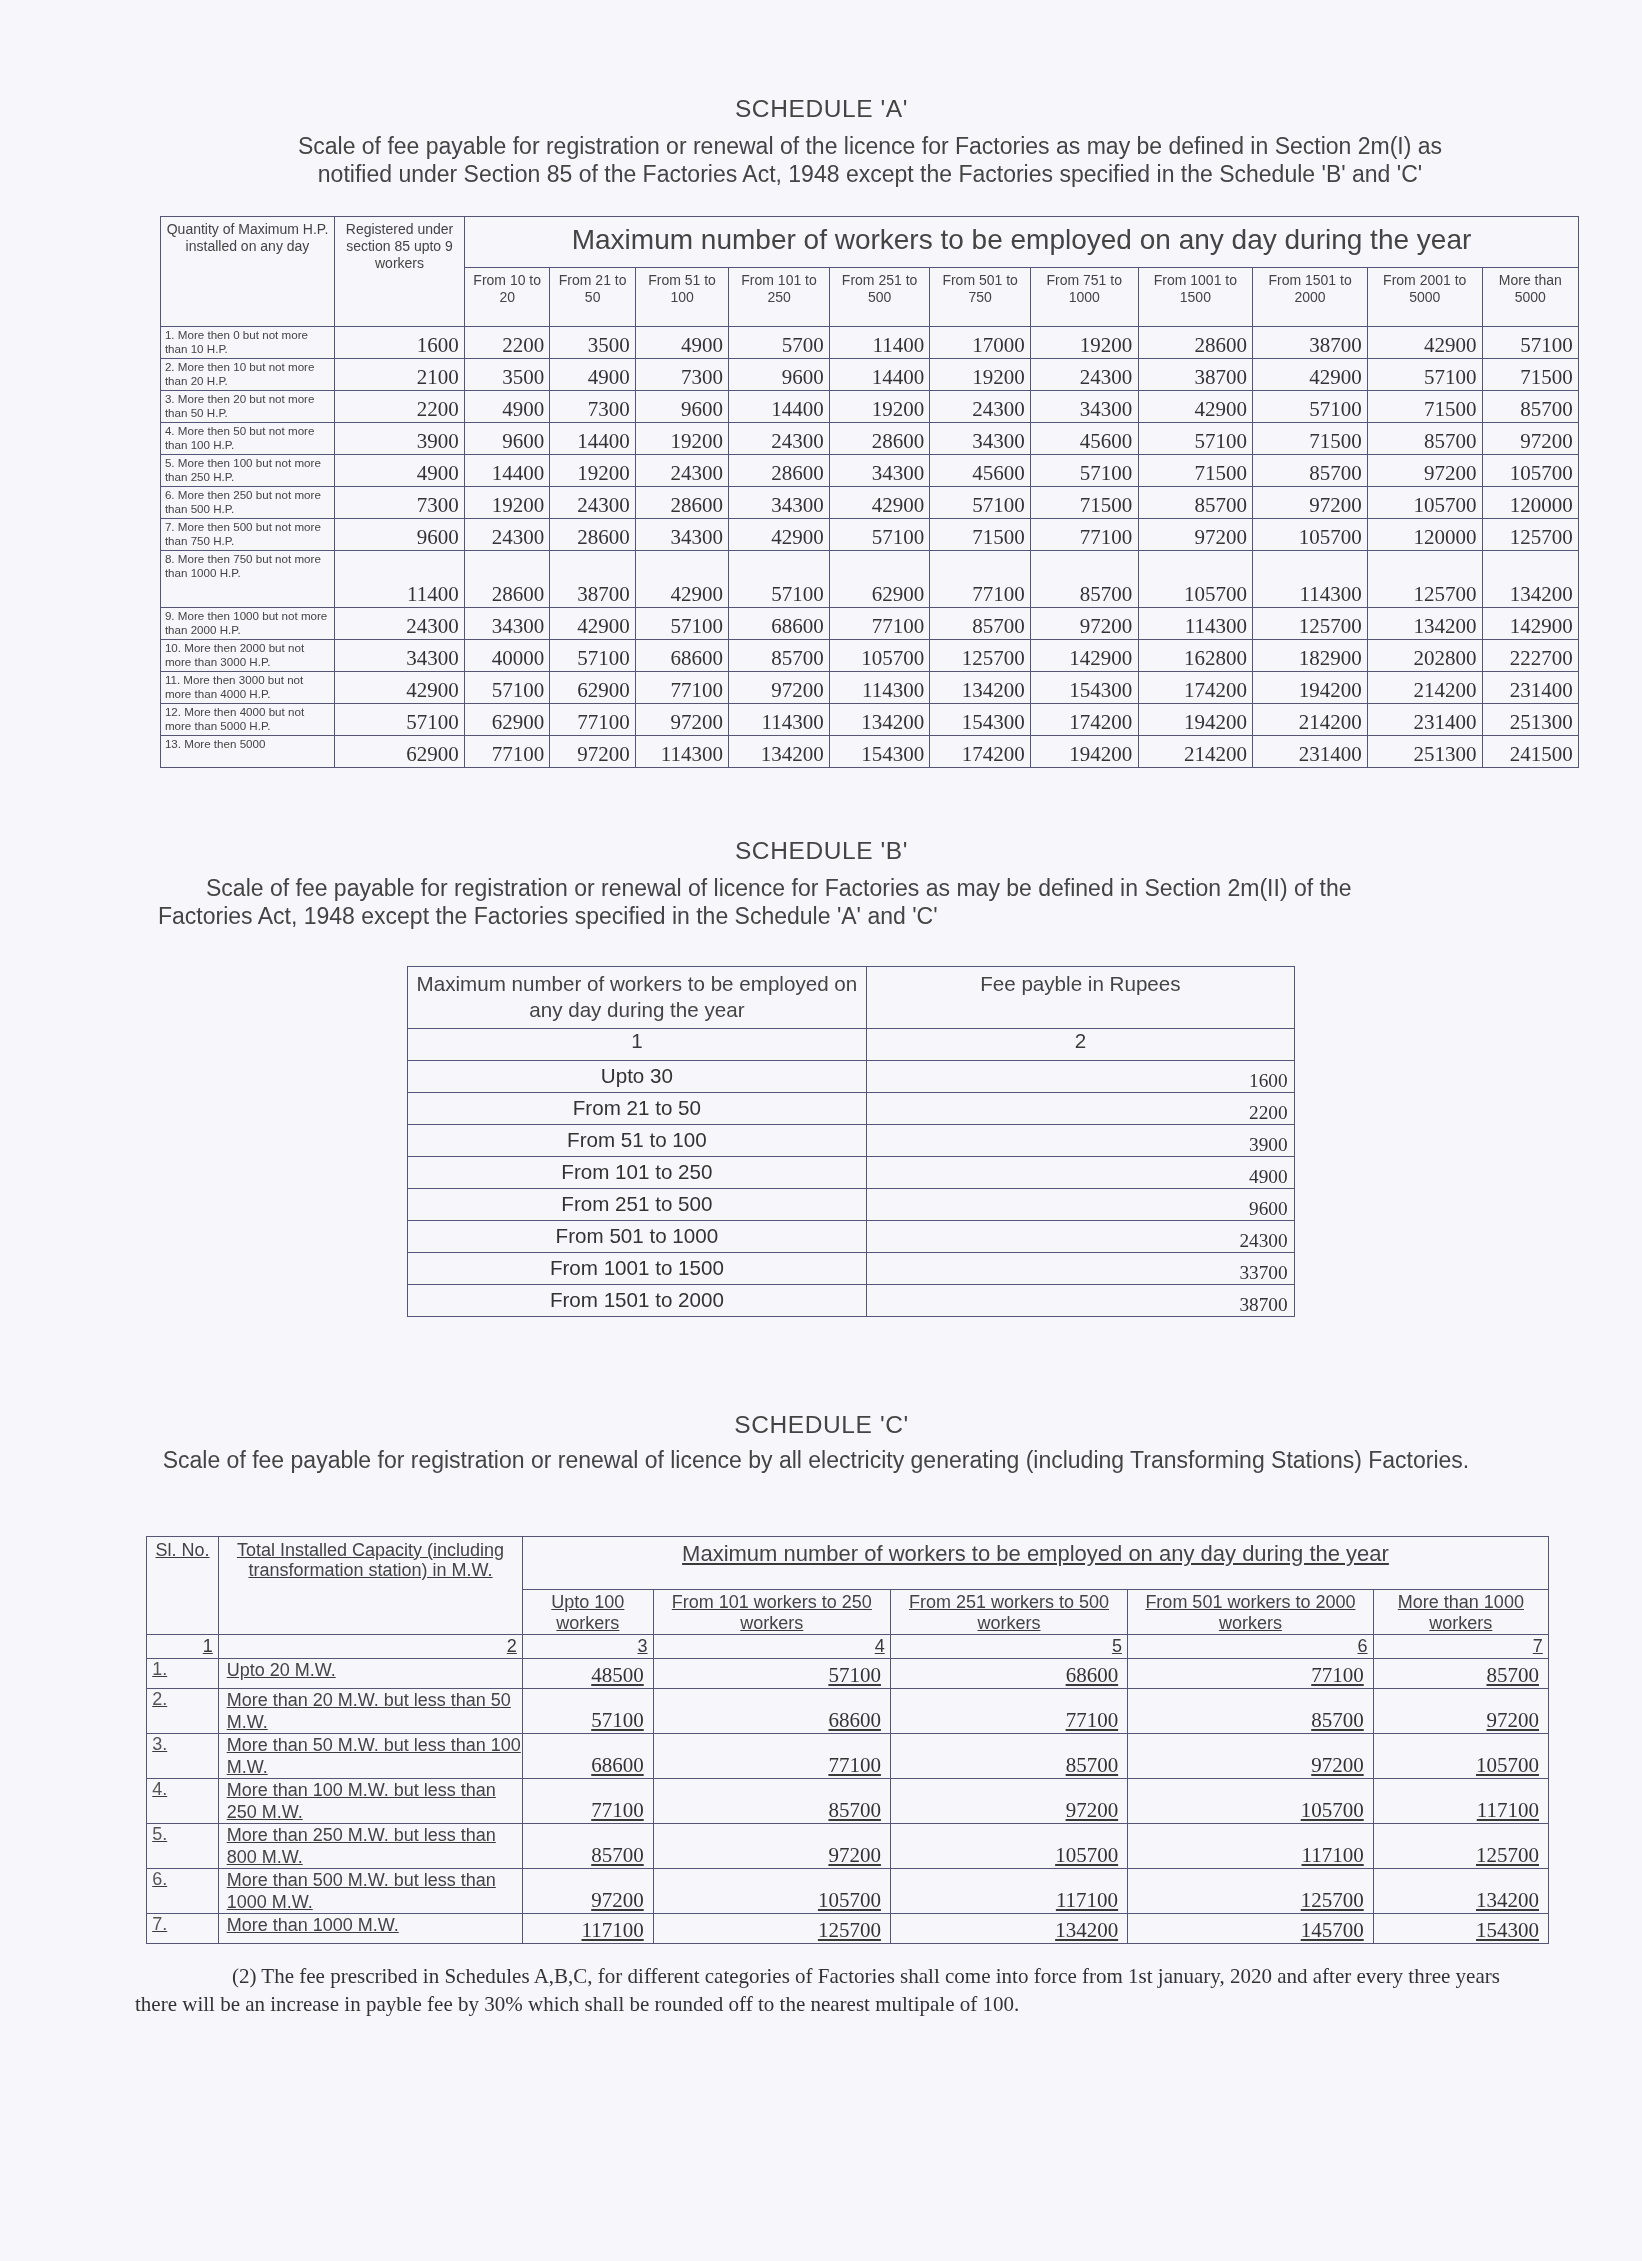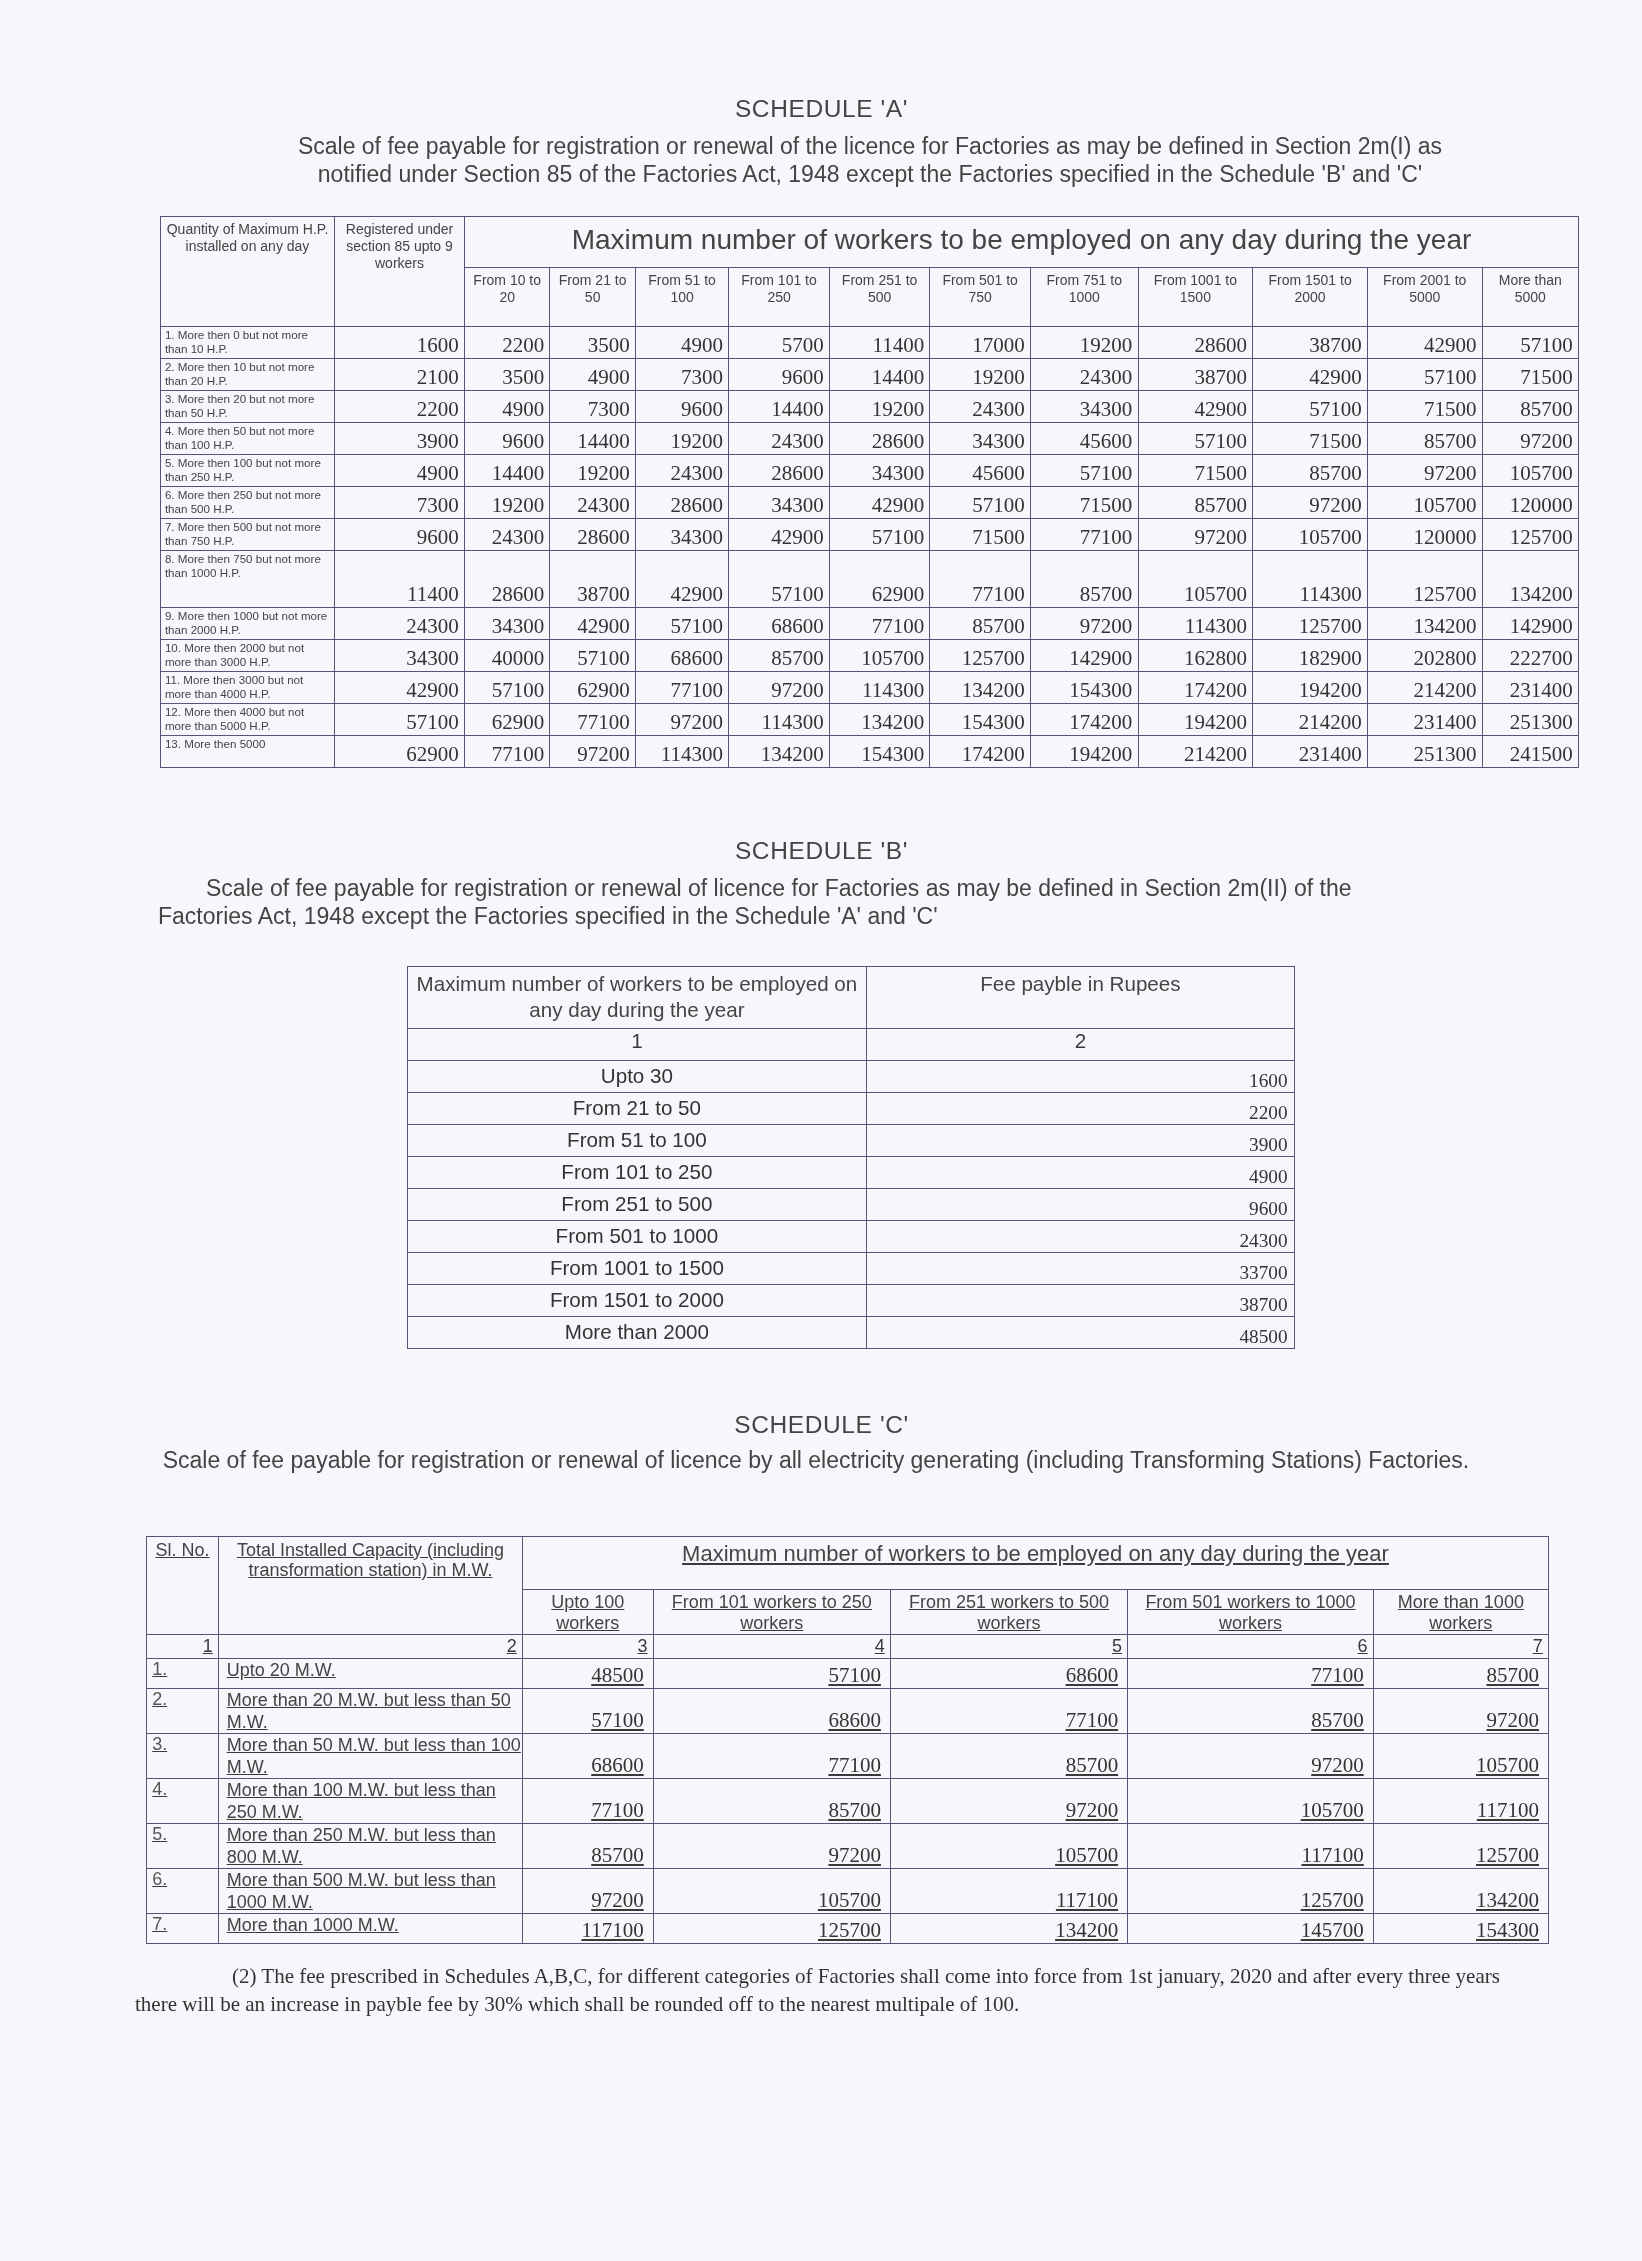--- a/index.html
+++ b/index.html
@@ -317,42 +317,38 @@
         <td class="num">24300</td>
       </tr>
       <tr style="height:32px;">
         <td class="lbl">From 1001 to 1500</td>
         <td class="num">33700</td>
       </tr>
       <tr style="height:32px;">
         <td class="lbl">From 1501 to 2000</td>
         <td class="num">38700</td>
       </tr>
-      <tr style="height:32px;">
-        <td class="lbl">More than 2000</td>
-        <td class="num">48500</td>
-      </tr>
     </tbody>
 </table>
 
 <div class="sched-title" style="top:1411px;">SCHEDULE 'C'</div>
 <div class="sched-desc" style="left:153px; top:1446px; width:1353px; text-indent:9.7px;">Scale of fee payable for registration or renewal of licence by all electricity generating (including Transforming Stations) Factories.</div>
 
 <table id="tblC">
   <thead>
     <tr>
       <th rowspan="2" style="width:71px;">Sl. No.</th>
       <th rowspan="2" style="width:303px;">Total Installed Capacity (including transformation station) in M.W.</th>
       <th colspan="5" class="big" style="height:49px;">Maximum number of workers to be employed on any day during the year</th>
     </tr>
     <tr id="tblC-cols" style="height:45px;">
         <th>Upto 100 workers</th>
         <th>From 101 workers to 250 workers</th>
         <th>From 251 workers to 500 workers</th>
-        <th>From 501 workers to 1000 workers</th>
+        <th>From 501 workers to 2000 workers</th>
         <th>More than 1000 workers</th>
       </tr>
     <tr id="tblC-idx">
         <td class="idx">1</td>
         <td class="idx">2</td>
         <td class="idx">3</td>
         <td class="idx">4</td>
         <td class="idx">5</td>
         <td class="idx">6</td>
         <td class="idx">7</td>

